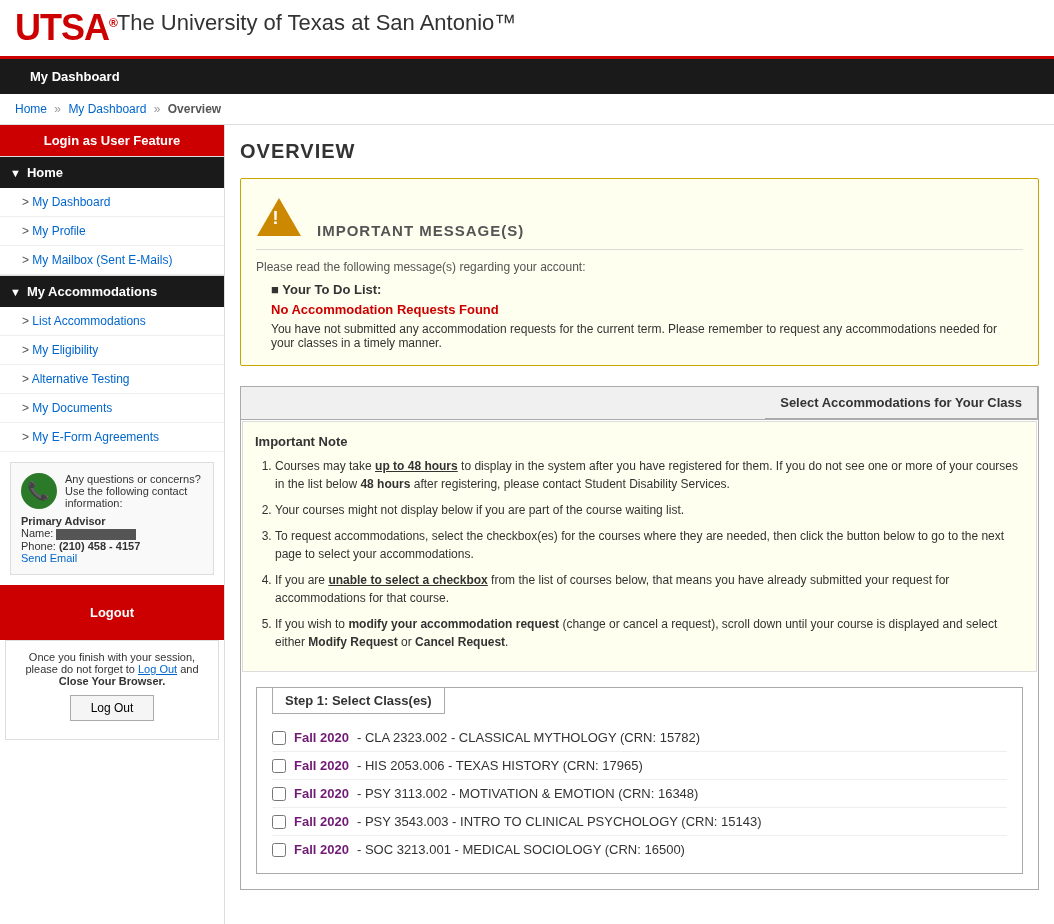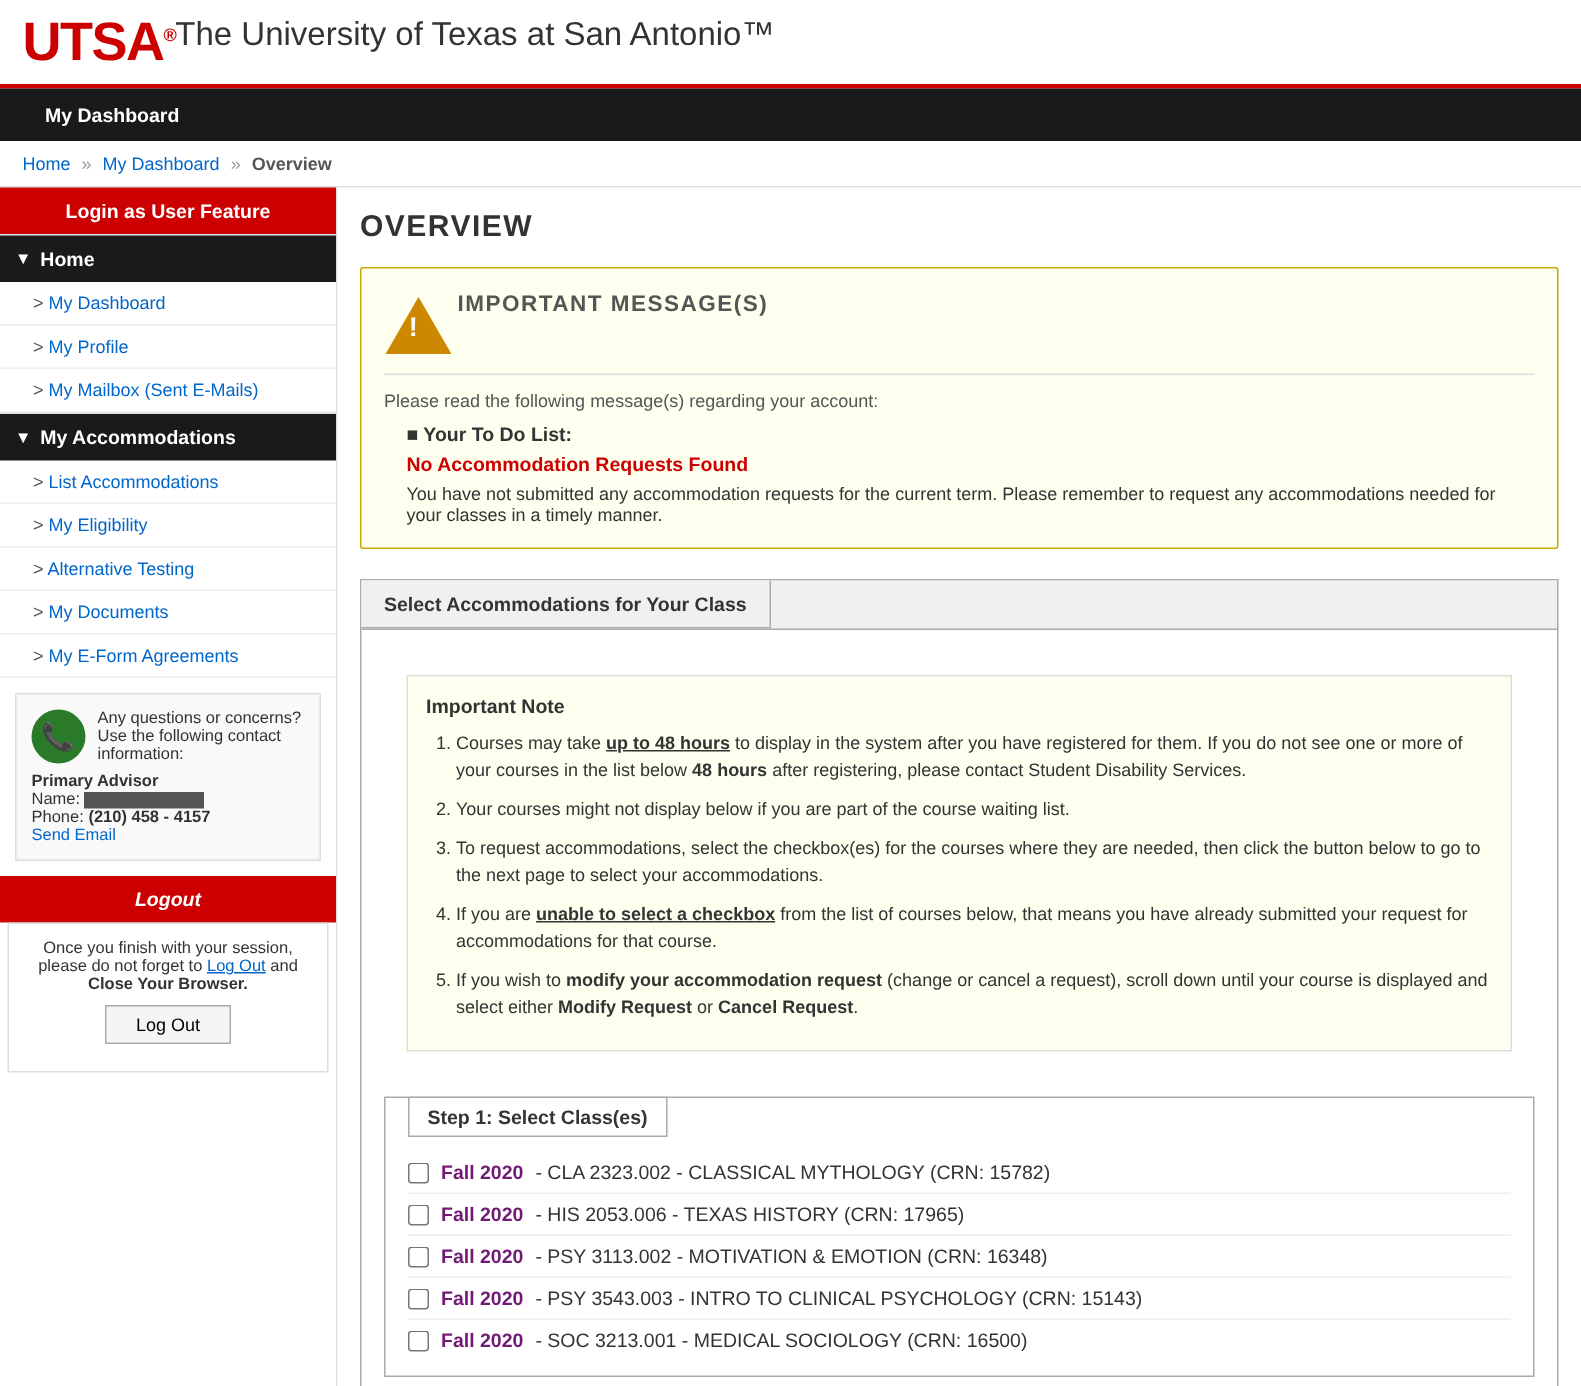--- a/index.html
+++ b/index.html
@@ -38,47 +38,47 @@
 
     
     .contact-box { margin: 10px; padding: 10px; border: 1px solid #ddd; background: #f9f9f9; font-size: 11px; }
     .contact-box-inner { display: flex; align-items: flex-start; gap: 8px; }
     .phone-icon { width: 36px; height: 36px; background: #2a7a2a; border-radius: 50%; display: flex; align-items: center; justify-content: center; color: #fff; font-size: 18px; flex-shrink: 0; }
     .contact-text { font-size: 11px; color: #333; }
     .advisor-info { margin-top: 6px; font-size: 11px; }
     .advisor-info a { color: #0066cc; text-decoration: none; }
 
     
-    .logout-box { background: #cc0000; color: #fff; text-align: center; padding: 8px; font-size: 13px; font-weight: bold; margin-top: 8px; font-style: italic; }
+    .logout-box { background: #cc0000; color: #fff; text-align: center; padding: 20px; font-size: 13px; font-weight: bold; margin-top: 8px; }
     .logout-content { padding: 10px; font-size: 11px; text-align: center; border: 1px solid #ddd; margin: 0 5px 5px; }
     .logout-content a { color: #0066cc; }
     .logout-btn { display: block; margin: 8px auto; padding: 5px 20px; background: #f5f5f5; border: 1px solid #aaa; cursor: pointer; font-size: 12px; }
 
     
     #main { flex: 1; padding: 15px; background: #fff; }
 
     .page-title { font-size: 20px; font-weight: bold; color: #333; margin-bottom: 15px; text-transform: uppercase; letter-spacing: 1px; }
 
     
     .important-message-box { border: 1px solid #c8a800; background: #fffff0; padding: 15px; margin-bottom: 20px; border-radius: 2px; }
-    .important-message-header { display: flex; align-items: flex-start; gap: 4px; margin-bottom: 10px; padding-bottom: 10px; border-bottom: 1px solid #ddd; }
+    .important-message-header { display: flex; align-items: flex-end; gap: 16px; margin-bottom: 10px; padding-bottom: 10px; border-bottom: 1px solid #ddd; }
     .warning-icon { width: 45px; height: 45px; background: transparent; display: flex; align-items: center; justify-content: center; }
     .warning-triangle { width: 0; height: 0; border-left: 22px solid transparent; border-right: 22px solid transparent; border-bottom: 38px solid #cc8800; position: relative; display: inline-block; }
     .warning-triangle::after { content: '!'; position: absolute; top: 10px; left: -6px; color: #fff; font-size: 18px; font-weight: bold; }
     .important-title { font-size: 15px; font-weight: bold; color: #555; letter-spacing: 1px; text-transform: uppercase; }
     .important-subtitle { font-size: 12px; color: #555; margin-bottom: 8px; }
     .todo-title { font-weight: bold; font-size: 13px; margin-bottom: 5px; margin-left: 15px; }
     .no-accommodation { color: #cc0000; font-weight: bold; font-size: 13px; margin-left: 15px; margin-bottom: 5px; }
     .accommodation-note { font-size: 12px; margin-left: 15px; color: #333; }
 
     
     .select-accommodations-panel { border: 1px solid #aaa; margin-bottom: 20px; }
     .panel-tab { background: #f0f0f0; border-bottom: 1px solid #aaa; padding: 8px 15px; font-size: 13px; font-weight: bold; color: #333; display: inline-block; border-right: 1px solid #aaa; }
 
-    .important-note-box { background: #fffff0; border: 1px solid #ddd; margin: 30px; padding: 12px; }
+    .important-note-box { background: #fffff0; border: 1px solid #ddd; margin: 1px; padding: 12px; }
     .important-note-title { font-weight: bold; font-size: 13px; margin-bottom: 8px; }
     .important-note-box ol { padding-left: 20px; }
     .important-note-box li { font-size: 12px; margin-bottom: 8px; line-height: 1.5; color: #333; }
     .bold-text { font-weight: bold; }
     .underline-bold { font-weight: bold; text-decoration: underline; }
     .course-item { display: flex; align-items: center; gap: 8px; padding: 6px 0; font-size: 13px; border-bottom: 1px solid #eee; }
     .course-item:last-child { border-bottom: none; }
     .course-item input[type=checkbox] { width: 14px; height: 14px; }
     .course-term { font-weight: bold; color: #701a75; }
     .course-details { color: #333; }
@@ -179,21 +179,21 @@
       </div>
       <div class="important-subtitle">Please read the following message(s) regarding your account:</div>
       <div class="todo-title">
         ■ <span>Your To Do List:</span>
       </div>
       <div class="no-accommodation">No Accommodation Requests Found</div>
       <div class="accommodation-note">You have not submitted any accommodation requests for the current term. Please remember to request any accommodations needed for your classes in a timely manner.</div>
     </div>
 
     <div class="select-accommodations-panel">
-      <div style="border-bottom: 1px solid #aaa; background: #f0f0f0;">
+      <div style="border-bottom: 1px solid #aaa; background: #f0f0f0; text-align: right;">
         <span class="panel-tab">Select Accommodations for Your Class</span>
       </div>
 
       <div class="important-note-box">
         <div class="important-note-title">Important Note</div>
         <ol>
           <li>Courses may take <span class="underline-bold">up to 48 hours</span> to display in the system after you have registered for them. If you do not see one or more of your courses in the list below <span class="bold-text">48 hours</span> after registering, please contact Student Disability Services.</li>
           <li>Your courses might not display below if you are part of the course waiting list.</li>
           <li>To request accommodations, select the checkbox(es) for the courses where they are needed, then click the button below to go to the next page to select your accommodations.</li>
           <li>If you are <span class="underline-bold">unable to select a checkbox</span> from the list of courses below, that means you have already submitted your request for accommodations for that course.</li>

